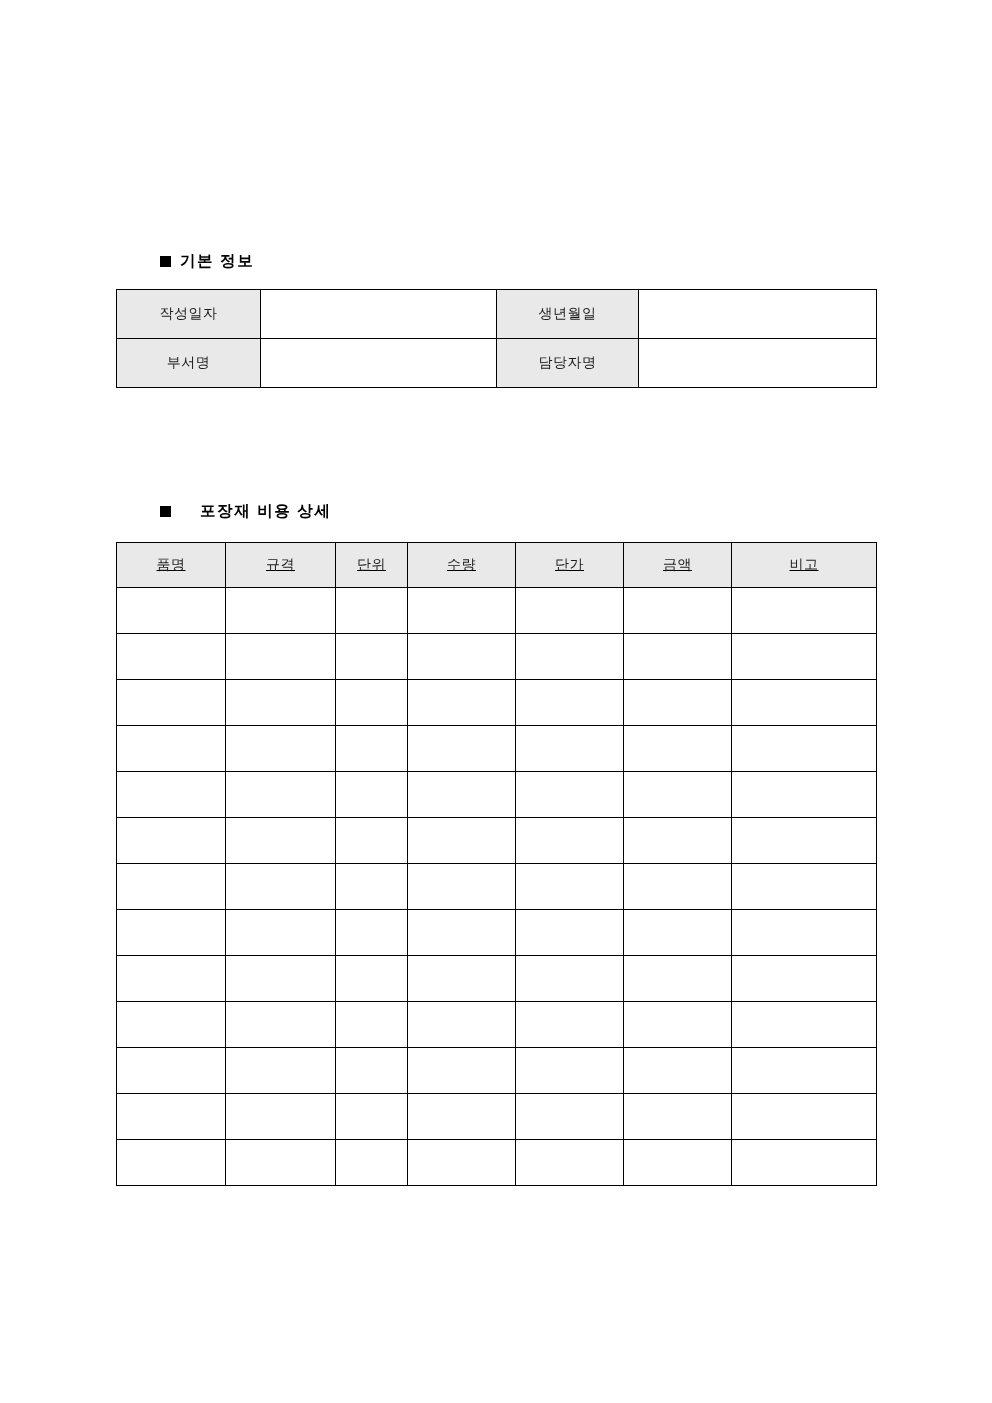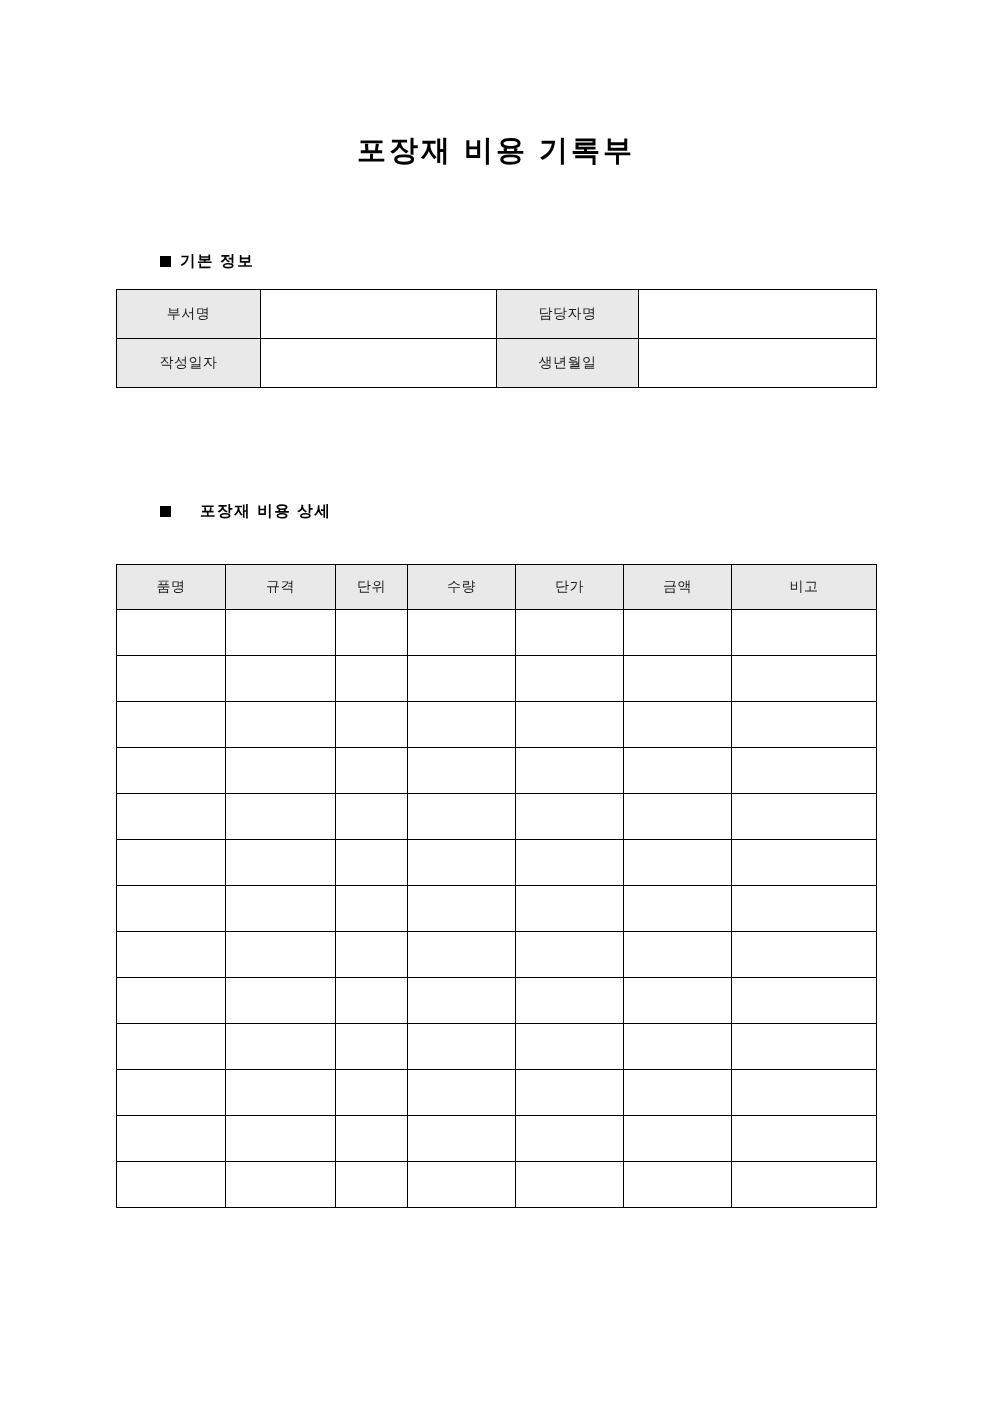--- a/index.html
+++ b/index.html
@@ -96,22 +96,23 @@
     background: #ffffff;
   }
   .col-lbl-a { width: 144px; }
   .col-val-a { width: 236px; }
   .col-lbl-b { width: 142px; }
   .col-val-b { width: 238px; }
 
   
   #detail-table {
     left: 116px;
-    top: 564px;
+    top: 542px;
     width: 760px;
+    text-decoration: underline;
   }
   #detail-table thead th {
     background: #e9e9e9;
     height: 44px;
     letter-spacing: 0.5px;
   }
   #detail-table tbody td {
     height: 45px;
     background: #ffffff;
   }
@@ -121,45 +122,44 @@
   .dcol-3 { width: 108px; }
   .dcol-4 { width: 108px; }
   .dcol-5 { width: 108px; }
   .dcol-6 { width: 145px; }
 </style>
 </head>
 <body>
 
 <div class="page">
 
-  <div class="doc-title">포장재 비용 기록부</div>
 
   <div class="section-heading" id="heading-basic">
     <span class="bullet"></span>
     <span>기본 정보</span>
   </div>
 
   <table class="form-table" id="basic-info-table">
     <colgroup>
       <col class="col-lbl-a">
         <col class="col-val-a">
       <col class="col-lbl-b">
         <col class="col-val-b">
     </colgroup>
     <tbody>
       <tr>
+        <td class="label-cell">작성일자</td>
+        <td class="value-cell"></td>
+        <td class="label-cell">생년월일</td>
+        <td class="value-cell"></td>
+      </tr>
+      <tr>
         <td class="label-cell">부서명</td>
         <td class="value-cell"></td>
         <td class="label-cell">담당자명</td>
-        <td class="value-cell"></td>
-      </tr>
-      <tr>
-        <td class="label-cell">작성일자</td>
-        <td class="value-cell"></td>
-        <td class="label-cell">생년월일</td>
         <td class="value-cell"></td>
       </tr>
     </tbody>
   </table>
 
   <div class="section-heading" id="heading-detail">
     <span class="bullet"></span>
     <span>포장재 비용 상세</span>
   </div>
 

